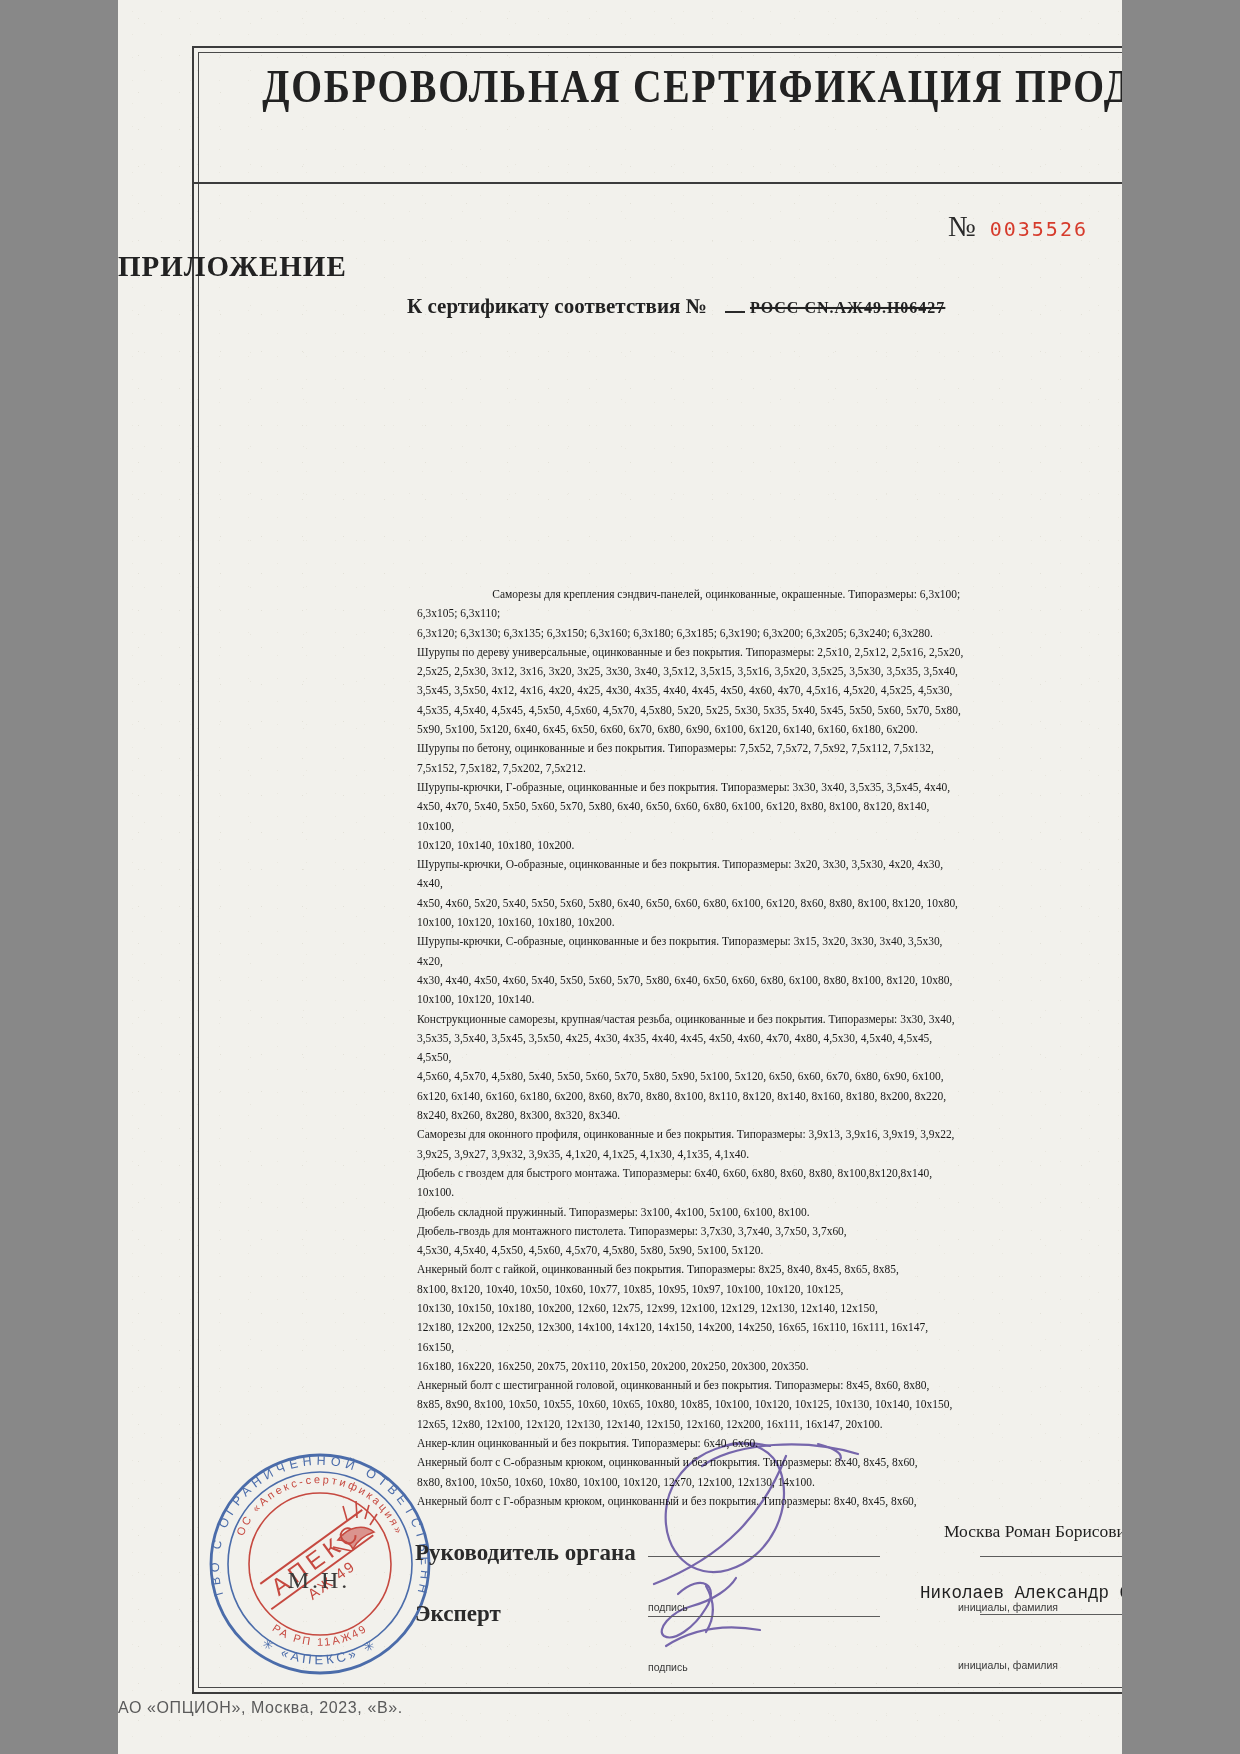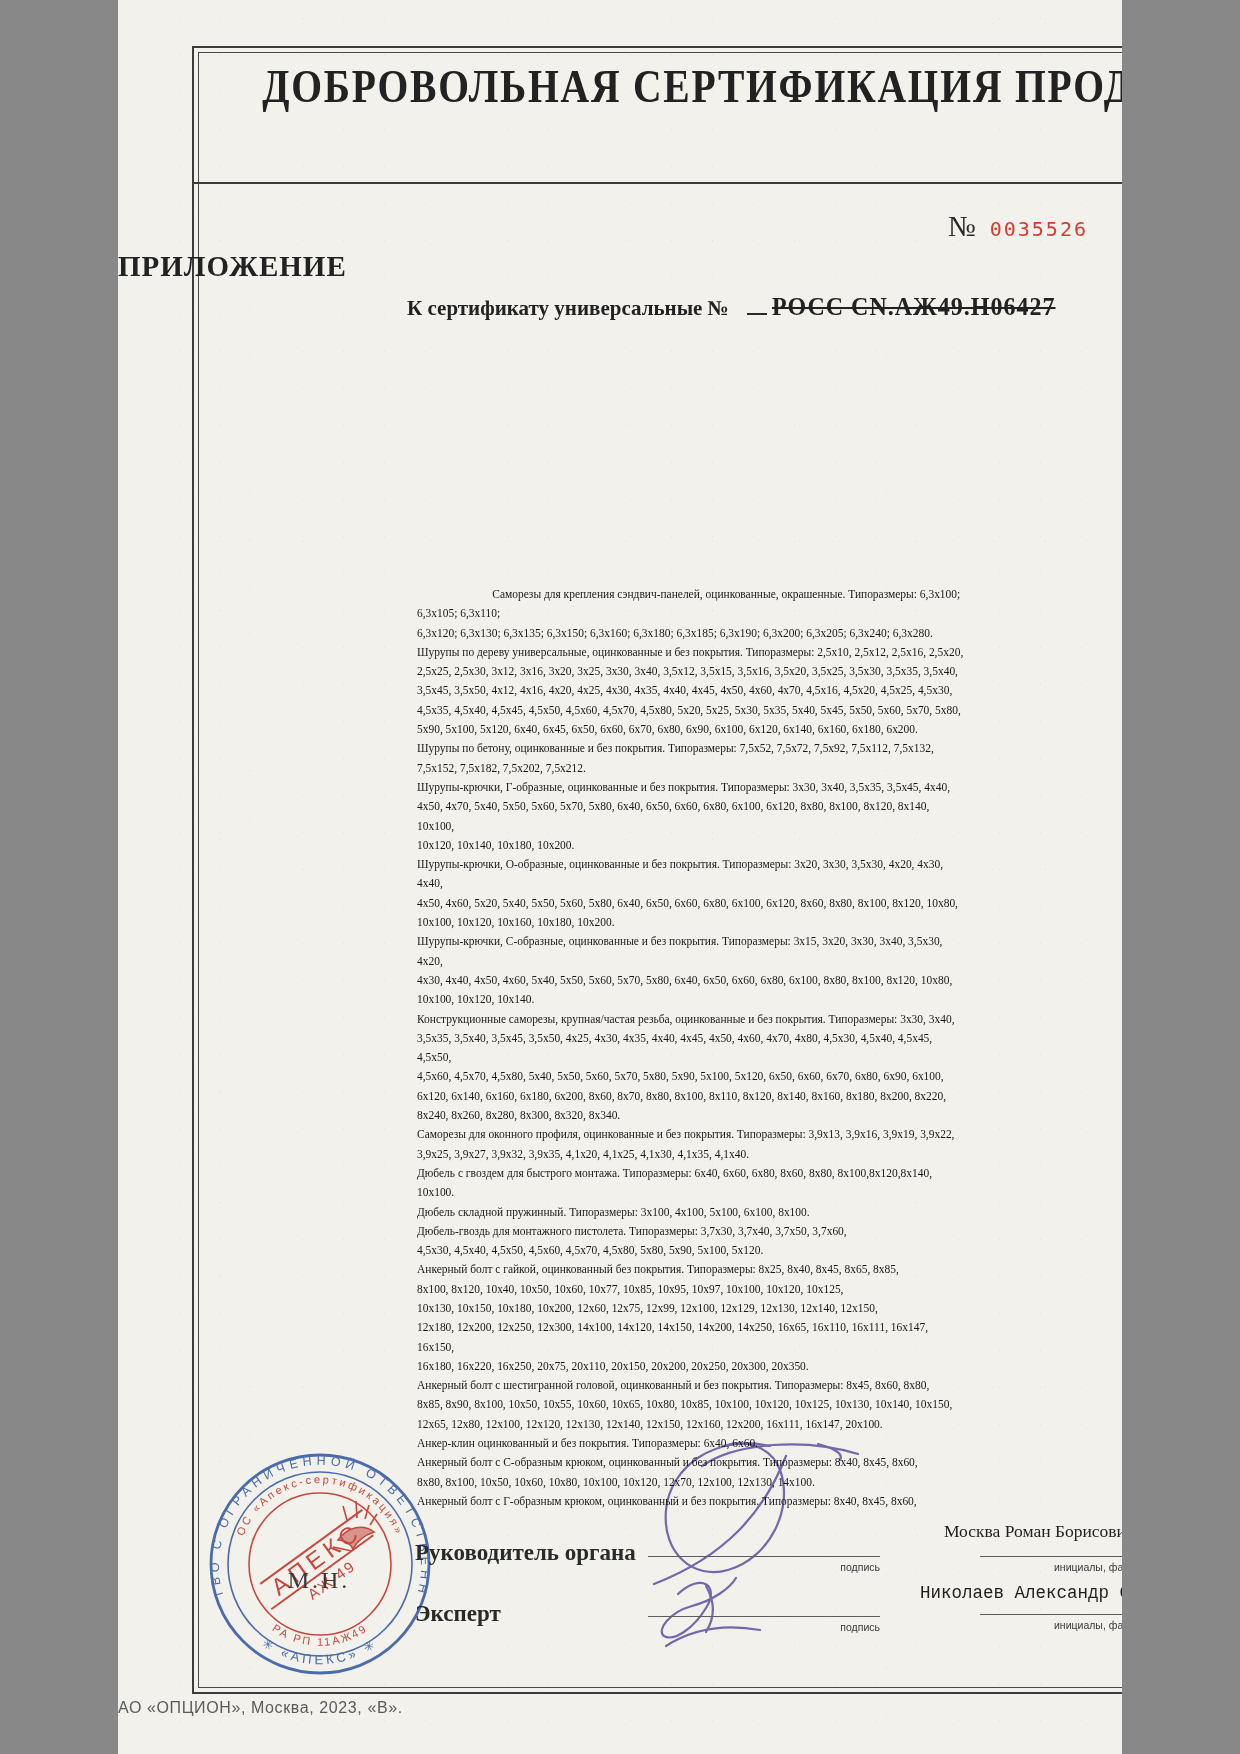--- a/index.html
+++ b/index.html
@@ -21,35 +21,35 @@
     transform:scaleX(0.88) scaleY(1.05);transform-origin:center;white-space:nowrap;margin-right:150px;
   }
   .header-rule{position:absolute;left:75px;top:182px;width:1086px;border-top:2px solid #3c3c3c;}
   .form-number{position:absolute;left:830px;top:210px;white-space:nowrap;}
   .num-prefix{font-size:29px;color:#2a2a2a;font-family:"Liberation Serif",serif;}
   .num-digits{font-size:20px;color:#d63b2c;font-family:"DejaVu Sans Mono",monospace;letter-spacing:2px;margin-left:10px;}
   .appendix-title{position:absolute;left:0;top:250px;width:1150px;text-align:left;
     font-size:29px;font-weight:bold;letter-spacing:1px;color:#222;}
   .cert-line{position:absolute;left:289px;top:294px;font-size:21px;font-weight:bold;color:#222;white-space:nowrap;}
   .cert-dash{display:inline-block;width:20px;border-bottom:2px solid #2a2a2a;height:14px;margin-left:18px;}
-  .cert-number{display:inline-block;font-size:24px;font-weight:bold;letter-spacing:1px;
+  .cert-number{display:inline-block;font-size:16px;font-weight:bold;letter-spacing:1px;
     text-decoration:line-through;text-decoration-thickness:2px;transform:scaleY(1.02);}
   .body-text{position:absolute;left:299px;top:584px;font-size:13.4px;line-height:19.3px;
     color:#191919;transform:scaleX(0.855);transform-origin:left top;}
   .body-text div{white-space:nowrap;}
   .body-text div:first-child{text-indent:88px;}
   .sig-label{position:absolute;font-size:23px;font-weight:bold;color:#2a2a2a;white-space:nowrap;}
   .sig-label.row1{left:297px;top:1540px;}
   .sig-label.row2{left:297px;top:1601px;}
   .rule{position:absolute;border-bottom:1.6px solid #5c5c5c;}
   .sig-rule1{left:530px;top:1556px;width:232px;}
   .name-rule1{left:862px;top:1556px;width:152px;}
   .sig-rule2{left:530px;top:1616px;width:232px;}
   .name-rule2{left:862px;top:1614px;width:152px;}
-  .caption{position:absolute;font-family:"Liberation Sans",sans-serif;font-size:10.5px;color:#3a3a3a;text-align:right;}
+  .caption{position:absolute;font-family:"Liberation Sans",sans-serif;font-size:10.5px;color:#3a3a3a;text-align:left;margin-top:40px;}
   .cap-sig1{left:530px;top:1561px;width:232px;}
   .cap-name1{left:840px;top:1561px;width:196px;}
   .cap-sig2{left:530px;top:1621px;width:232px;}
   .cap-name2{left:840px;top:1619px;width:196px;}
   .sig-name{position:absolute;font-size:17.5px;color:#1f1f1f;white-space:nowrap;}
   .sig-name.n1{left:826px;top:1521px;}
   .sig-name.n2{left:802px;top:1583px;font-family:Liberation Mono, monospace;}
   .footer{position:absolute;left:0;top:1699px;width:1160px;text-align:left;
     font-family:"Liberation Sans",sans-serif;font-size:16px;color:#5a5a5a;letter-spacing:0.6px;}
   .stamp-svg{position:absolute;left:86px;top:1448px;opacity:0.9;mix-blend-mode:multiply;}
@@ -71,21 +71,21 @@
   <div class="header-rule"></div>
 
   <div class="form-number">
     <span class="num-prefix">№</span>
     <span class="num-digits">0035526</span>
   </div>
 
   <div class="appendix-title">ПРИЛОЖЕНИЕ</div>
 
   <div class="cert-line">
-    <span>К сертификату универсальные №</span><span class="cert-dash"></span>
+    <span>К сертификату соответствия №</span><span class="cert-dash"></span>
     <span class="cert-number">РОСС CN.АЖ49.Н06427</span>
   </div>
 
   <div class="body-text">
       <div class="spec-line">Саморезы для крепления сэндвич-панелей, оцинкованные, окрашенные. Типоразмеры: 6,3х100;</div>
       <div class="spec-line">6,3х105; 6,3х110;</div>
       <div class="spec-line">6,3х120; 6,3х130; 6,3х135; 6,3х150; 6,3х160; 6,3х180; 6,3х185; 6,3х190; 6,3х200; 6,3х205; 6,3х240; 6,3х280.</div>
       <div class="spec-line">Шурупы по дереву универсальные, оцинкованные и без покрытия. Типоразмеры: 2,5х10, 2,5х12, 2,5х16, 2,5х20,</div>
       <div class="spec-line">2,5х25, 2,5х30, 3х12, 3х16, 3х20, 3х25, 3х30, 3х40, 3,5х12, 3,5х15, 3,5х16, 3,5х20, 3,5х25, 3,5х30, 3,5х35, 3,5х40,</div>
       <div class="spec-line">3,5х45, 3,5х50, 4х12, 4х16, 4х20, 4х25, 4х30, 4х35, 4х40, 4х45, 4х50, 4х60, 4х70, 4,5х16, 4,5х20, 4,5х25, 4,5х30,</div>

